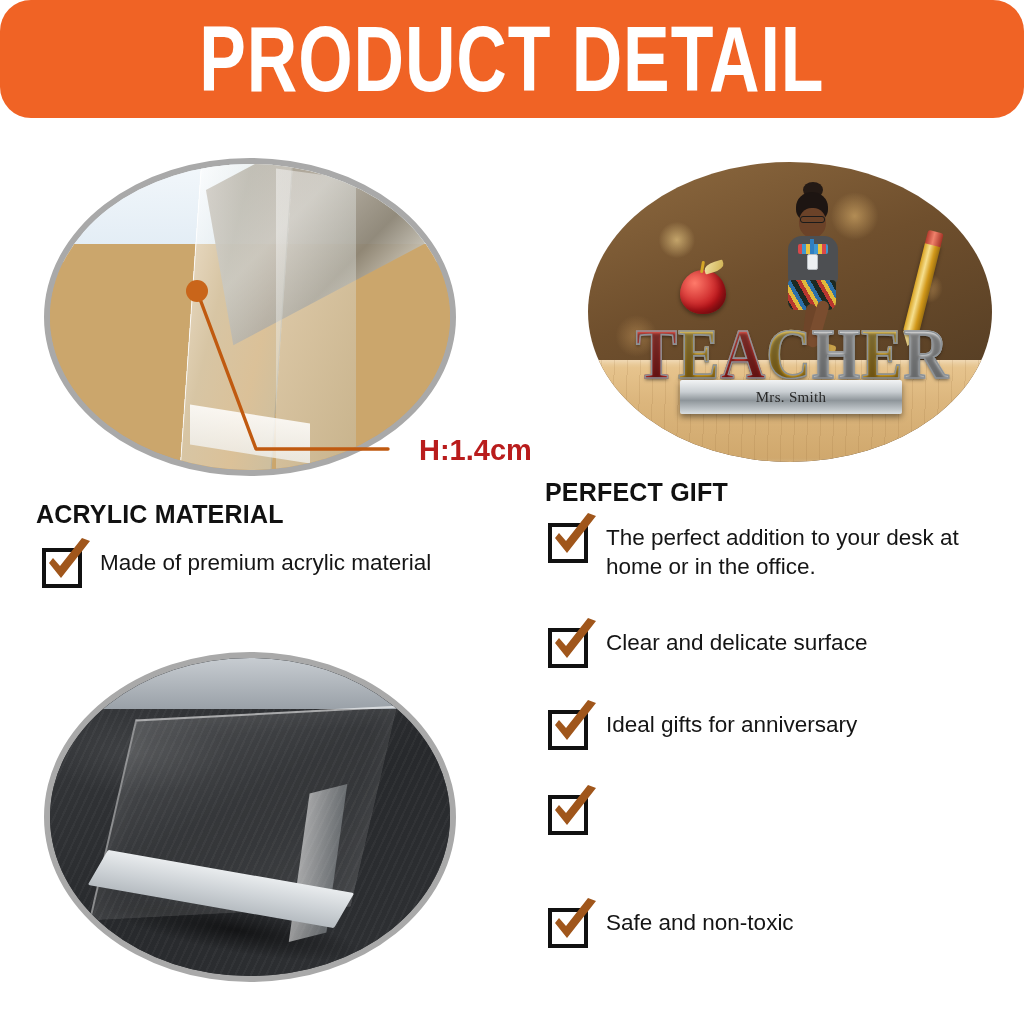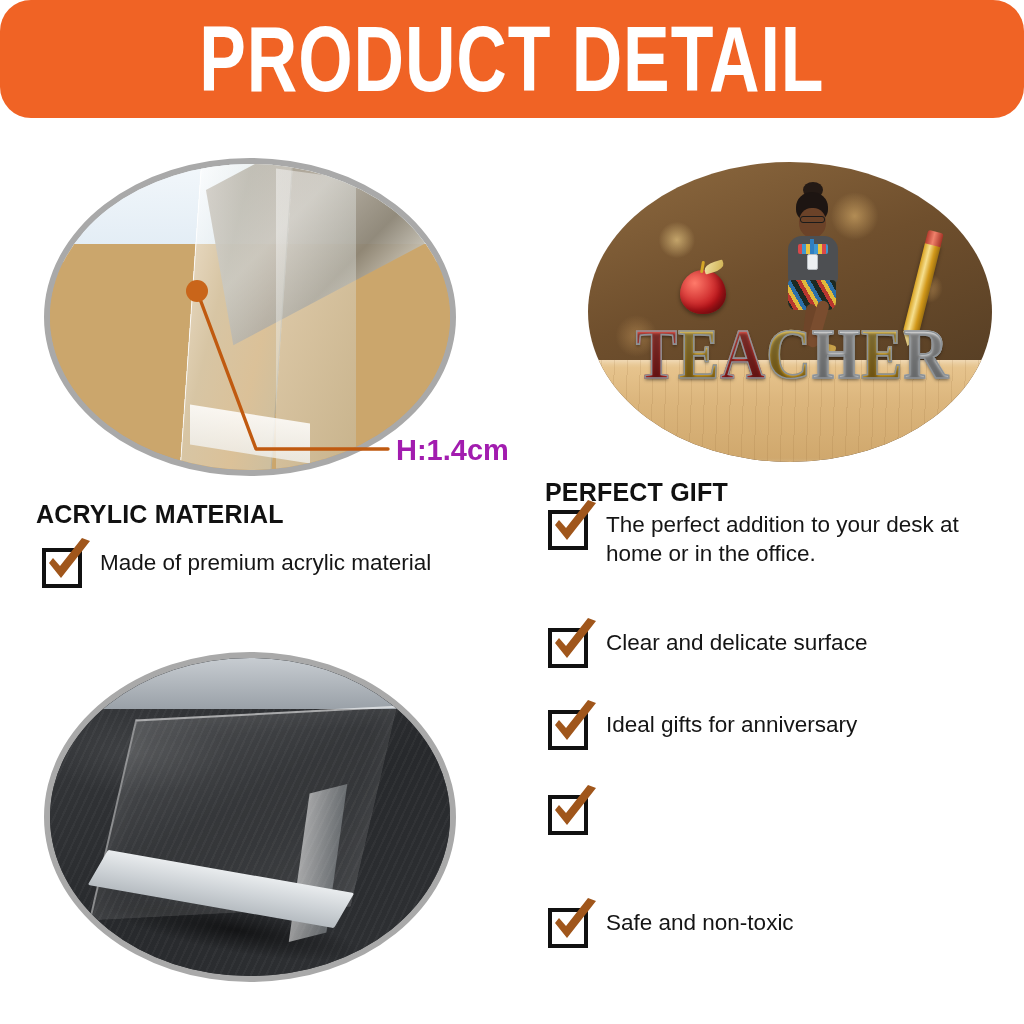--- a/index.html
+++ b/index.html
@@ -316,21 +316,21 @@
     margin-left:18px;
     margin-top:3px;
     max-width:400px;
   }
 
   
   #feat-acrylic{ left:42px; top:546px; }
   #feat-acrylic .feature-text{ max-width:430px; white-space:nowrap; }
 
   
-  #feat-1{ left:548px; top:508px; }
+  #feat-1{ left:548px; top:521px; }
   #feat-2{ left:548px; top:626px; }
   #feat-3{ left:548px; top:708px; }
   #feat-4{ left:548px; top:793px; }
   #feat-5{ left:548px; top:906px; }
   #feat-1 .feature-text,
   #feat-4 .feature-text{ max-width:400px; }
 </style>
 </head>
 <body>
 
@@ -380,27 +380,30 @@
   <div class="word" id="teacher-word">
       <span class="red">T</span>
       <span class="gold">E</span>
       <span class="red">A</span>
       <span class="gold">C</span>
       <span class="white">H</span>
       <span class="gold">E</span>
       <span class="white">R</span>
     </div>
 
+  <div class="base">
+    <span class="base-name">Mrs. Smith</span>
+  </div>
 </div>
 
 <svg class="callout-svg" viewBox="0 0 1024 1024">
   <polyline id="callout-line" points="197,291 256,449 388,449" fill="none" stroke="#c05a10" stroke-width="3.4" stroke-linecap="round" stroke-linejoin="round"></polyline>
   <circle id="callout-dot" cx="197" cy="291" r="11" fill="#c9651a"></circle>
 </svg>
-<div class="callout-label" style="color: #a21caf;">H:1.4cm</div>
+<div class="callout-label" style="color: #b91c1c; margin-left: 23px;">H:1.4cm</div>
 
 <div class="section-heading" id="heading-acrylic">ACRYLIC MATERIAL</div>
 
 <div class="feature" id="feat-acrylic">
   <div class="checkbox">
     <svg class="tick" viewBox="0 0 54 50">
       <path d="M7 25 L19 40 L48 3 L40 0 L18 28 L11 20 Z" fill="#a0561b"></path>
     </svg>
   </div>
   <div class="feature-text">Made of premium acrylic material</div>

